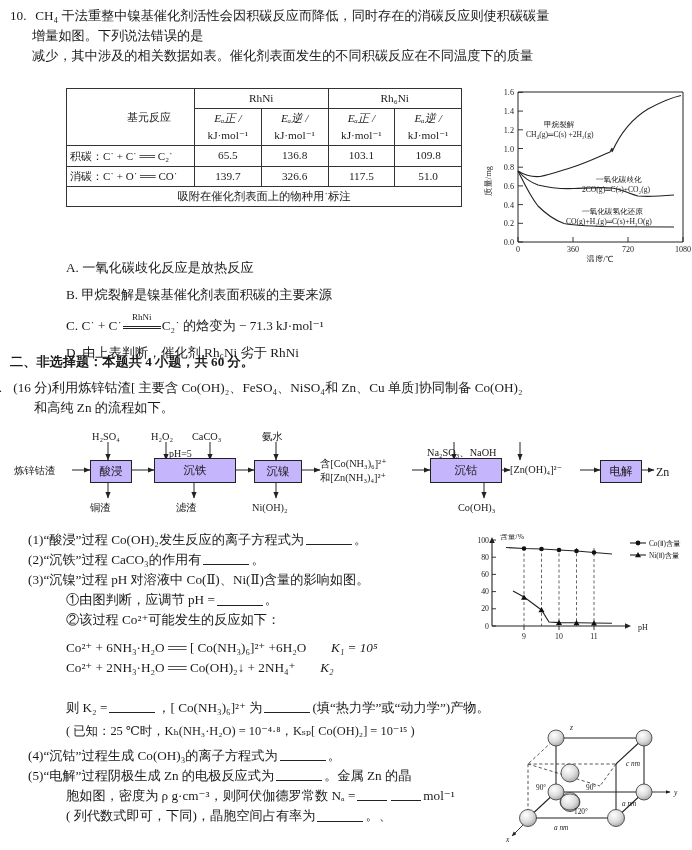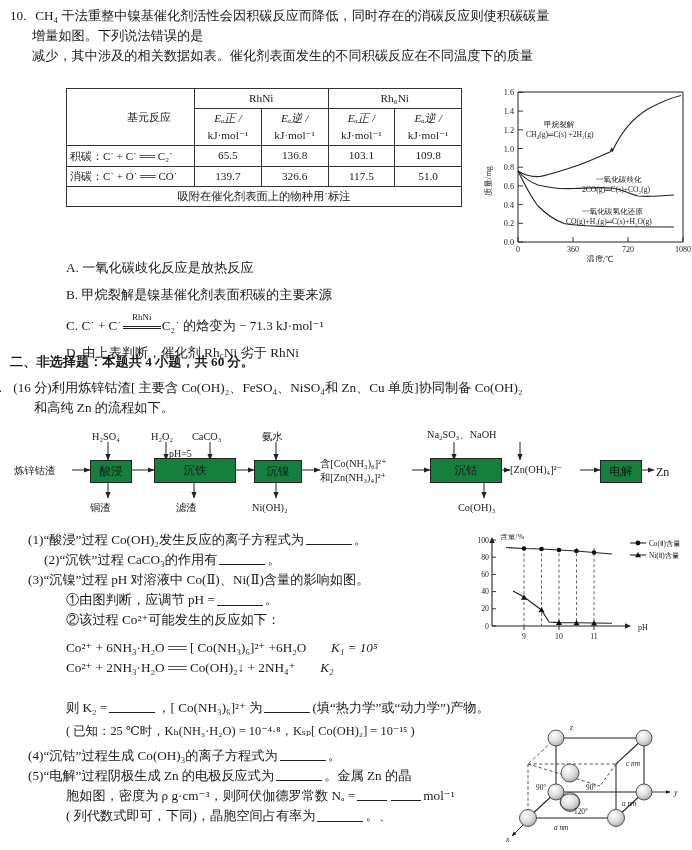--- a/index.html
+++ b/index.html
@@ -52,21 +52,21 @@
   
   .section-head { position:absolute; left:10px; top:352px; font-weight:bold; }
 
   
   #q11 { position:absolute; left:10px; top:378px; width:676px; }
   #q11 .firstline { text-indent:-24px; padding-left:24px; }
   #q11 .cont { padding-left:24px; }
 
   
   .flow { position:absolute; left:14px; top:424px; width:672px; height:100px; font-size:10.5px; }
-  .fbox { position:absolute; border:1px solid #222; background:#15803d; text-align:center;
+  .fbox { position:absolute; border:1px solid #222; background:#c4b5fd; text-align:center;
           font-size:11.5px; padding:2px 4px; white-space:nowrap; }
   .flab { position:absolute; white-space:nowrap; font-size:10.3px; }
   .flow svg { position:absolute; left:0; top:0; }
 
   
   .chart2 { position:absolute; left:462px; top:534px; width:224px; height:112px; }
 
   
   .crystal { position:absolute; left:498px; top:724px; width:188px; height:124px; }
 
@@ -273,39 +273,39 @@
     <div class="fbox" style="left:140px; top:34px; width:82px; padding:3px 4px;">沉铁</div>
     <div class="fbox" style="left:240px; top:36px; width:48px;">沉镍</div>
     <div class="fbox" style="left:416px; top:34px; width:72px; padding:3px 4px;">沉钴</div>
     <div class="fbox" style="left:586px; top:36px; width:42px;">电解</div>
 
     <div class="flab" style="left:78px; top:5px;">H₂SO₄</div>
     <div class="flab" style="left:137px; top:5px;">H₂O₂</div>
     <div class="flab" style="left:178px; top:5px;">CaCO₃</div>
     <div class="flab" style="left:248px; top:5px;">氨水</div>
     <div class="flab" style="left:155px; top:22px; font-size:10px;">pH=5</div>
-    <div class="flab" style="left:413px; top:3px;">Na₂SO₃、NaOH</div>
+    <div class="flab" style="left:413px; top:21px;">Na₂SO₃、NaOH</div>
 
     <div class="flab" style="left:76px; top:76px;">铜渣</div>
     <div class="flab" style="left:162px; top:76px;">滤渣</div>
     <div class="flab" style="left:238px; top:76px;">Ni(OH)₂</div>
     <div class="flab" style="left:444px; top:76px;">Co(OH)₃</div>
 
     <div class="flab" style="left:306px; top:32px;">含[Co(NH₃)₆]²⁺</div>
     <div class="flab" style="left:306px; top:46px;">和[Zn(NH₃)₄]²⁺</div>
 
     <div class="flab" style="left:496px; top:38px;">[Zn(OH)₄]²⁻</div>
     <div class="flab" style="left:642px; top:39px; font-size:12px;">Zn</div>
   </div>
 
   <div style="position:absolute; left:28px; top:530px; width:440px;">
     <div style="text-indent:-18px; padding-left:18px;">
       <span>(1)</span><span>“酸浸”过程 Co(OH)₂发生反应的离子方程式为</span><span class="blank"></span><span>。</span>
     </div>
-    <div style="text-indent:-18px; padding-left:18px;margin-left:16px;">
+    <div style="text-indent:-18px; padding-left:18px;">
       <span>(2)</span><span>“沉铁”过程 CaCO₃的作用有</span><span class="blank"></span><span>。</span>
     </div>
     <div style="text-indent:-18px; padding-left:18px;">
       <span>(3)</span><span>“沉镍”过程 pH 对溶液中 Co(Ⅱ)、Ni(Ⅱ)含量的影响如图。</span>
     </div>
     <div class="indent2">
       <span>①由图判断，应调节 pH =</span><span class="blank"></span><span>。</span>
     </div>
     <div class="indent2">②该过程 Co²⁺可能发生的反应如下：</div>
   </div>

